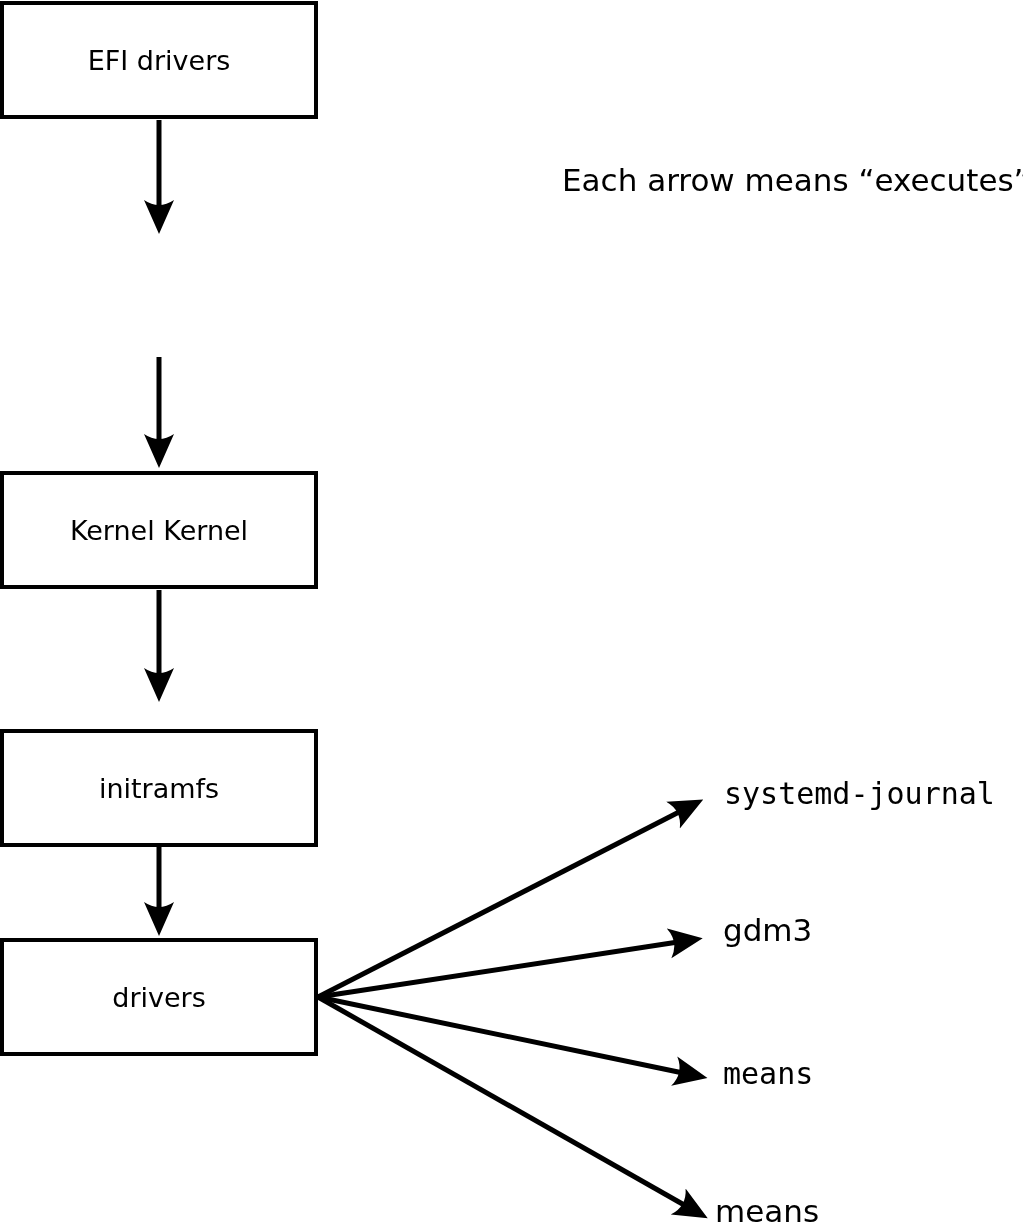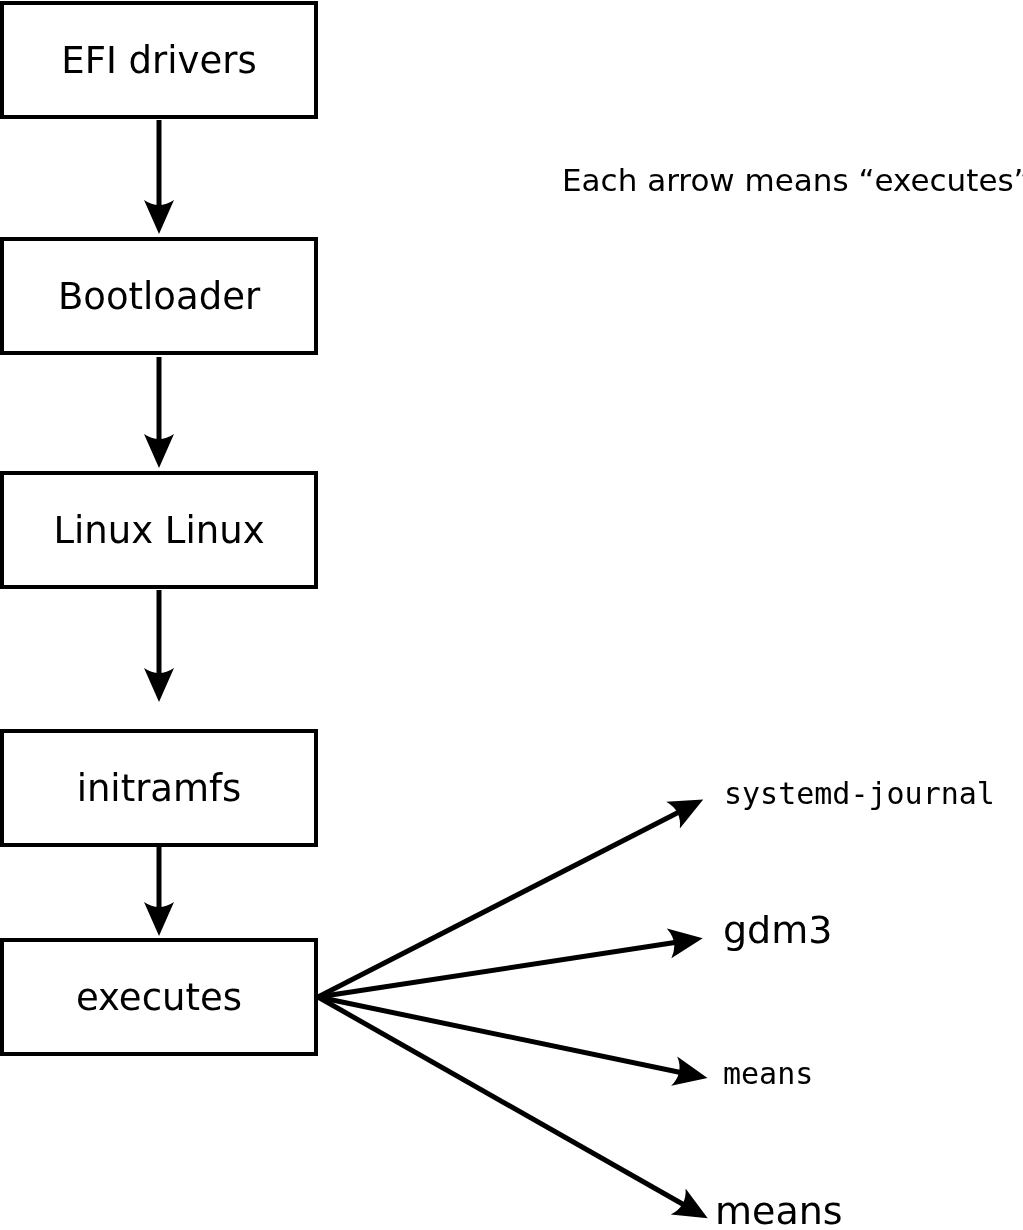--- a/index.html
+++ b/index.html
@@ -45,39 +45,39 @@
     width: 318px;
     height: 118px;
     box-sizing: border-box;
     border: 4.6px solid var(--stroke);
     background: var(--box_fill);
     display: flex;
     align-items: center;
     justify-content: center;
   }
   .box-label {
-    font-size: 37px;
+    font-size: 27px;
     line-height: 1;
     white-space: nowrap;
   }
   .annotation {
     position: absolute;
     left: 562px;
     top: 180px;
     transform: translateY(-50%);
     font-size: 31px;
     line-height: 1;
     white-space: nowrap;
   }
   .spawn-label {
     position: absolute;
     transform: translateY(-50%);
     line-height: 1;
     white-space: nowrap;
-    font-size: 38px;
+    font-size: 31px;
   }
   .mono {
     font-family: "DejaVu Sans Mono", "Liberation Mono", monospace;
     font-size: 30px;
     text-align: center;
   }
 </style>
 </head>
 <body>
 
@@ -95,31 +95,28 @@
     <path class="arrow" d="M 159,824 L 159,911" marker-end="url(#arrowhead)"></path>
     <path class="arrow" d="M 318,997 L 681,811" marker-end="url(#arrowhead)"></path>
     <path class="arrow" d="M 318,997 L 678,942" marker-end="url(#arrowhead)"></path>
     <path class="arrow" d="M 318,997 L 683,1073" marker-end="url(#arrowhead)"></path>
     <path class="arrow" d="M 318,997 L 686,1206" marker-end="url(#arrowhead)"></path>
   </svg>
 
   <div class="box" style="top:1px">
     <span class="box-label">EFI drivers</span>
   </div>
-  <div class="box" style="top:237px">
-    <span class="box-label">Bootloader</span>
-  </div>
   <div class="box" style="top:471px">
-    <span class="box-label">Linux Linux</span>
+    <span class="box-label">Kernel Kernel</span>
   </div>
   <div class="box" style="top:729px">
     <span class="box-label">initramfs</span>
   </div>
   <div class="box" style="top:938px">
-    <span class="box-label">executes</span>
+    <span class="box-label">drivers</span>
   </div>
 
   <div class="annotation">Each arrow means “executes”.</div>
 
   <div class="spawn-label mono" style="left:724px; top:794px">systemd-journal</div>
   <div class="spawn-label" style="left:723px; top:930px">gdm3</div>
   <div class="spawn-label mono" style="left:723px; top:1074px">means</div>
   <div class="spawn-label" style="left:715px; top:1211px">means</div>
 
 </div>

